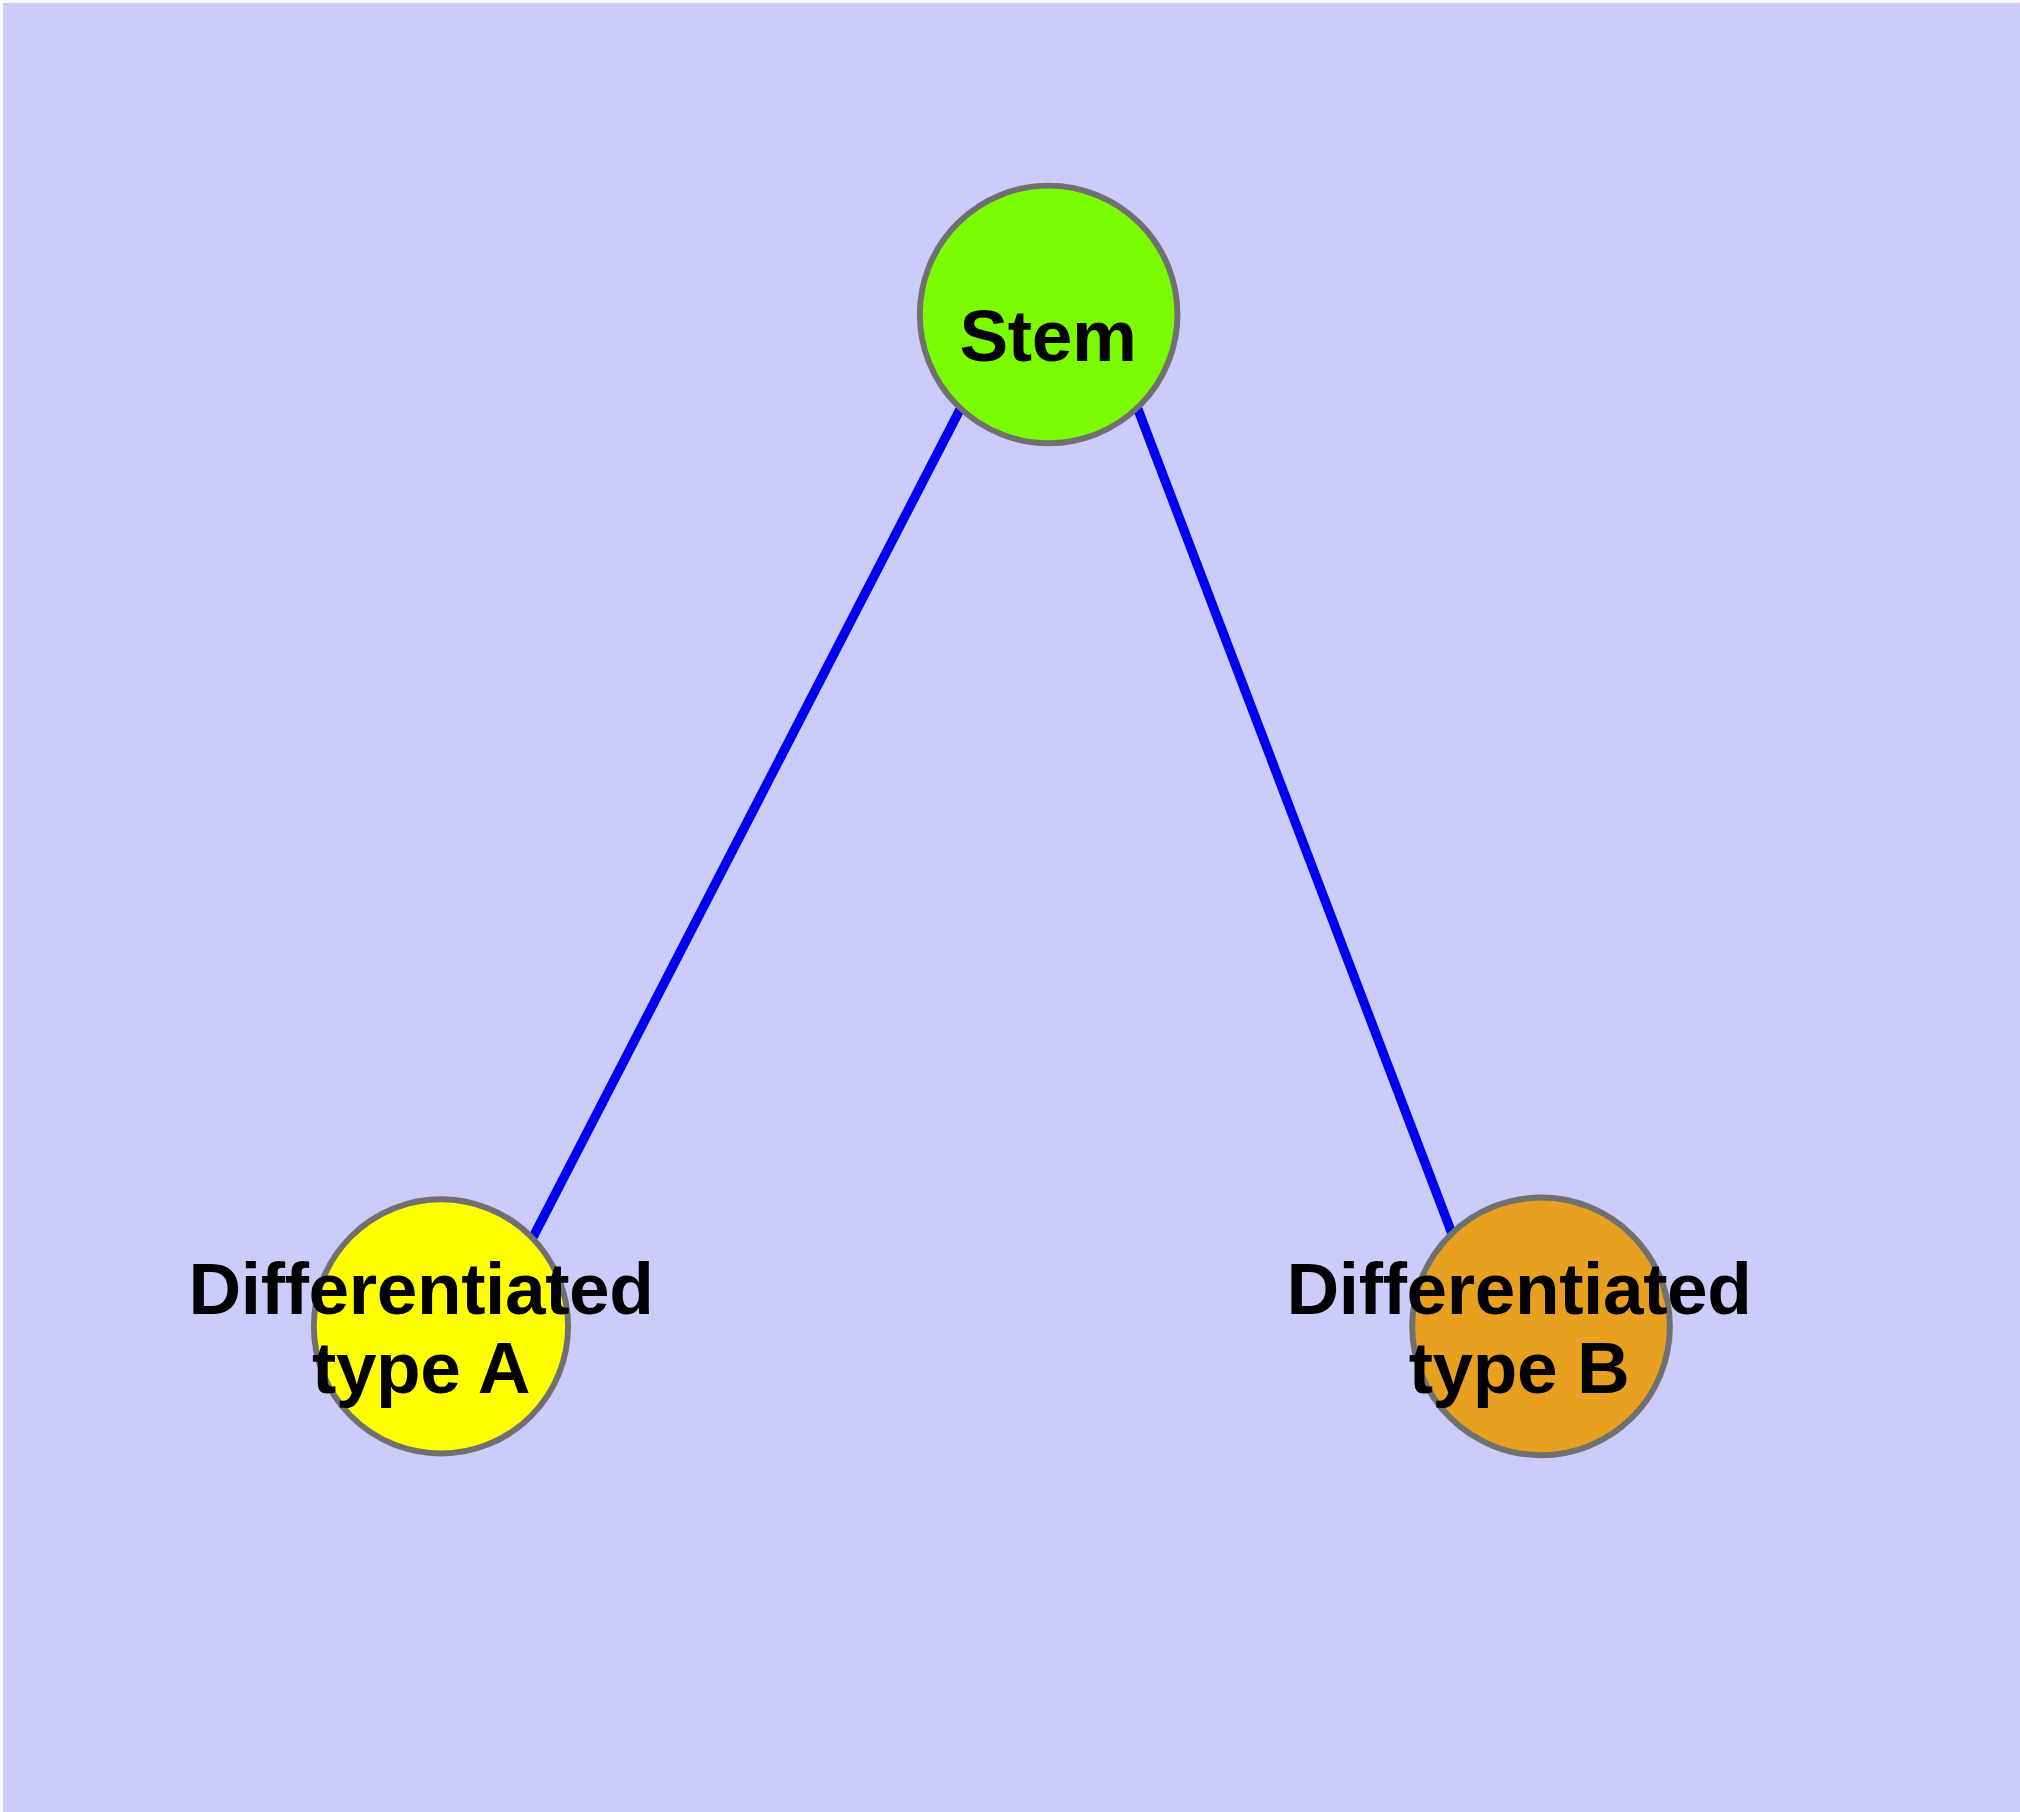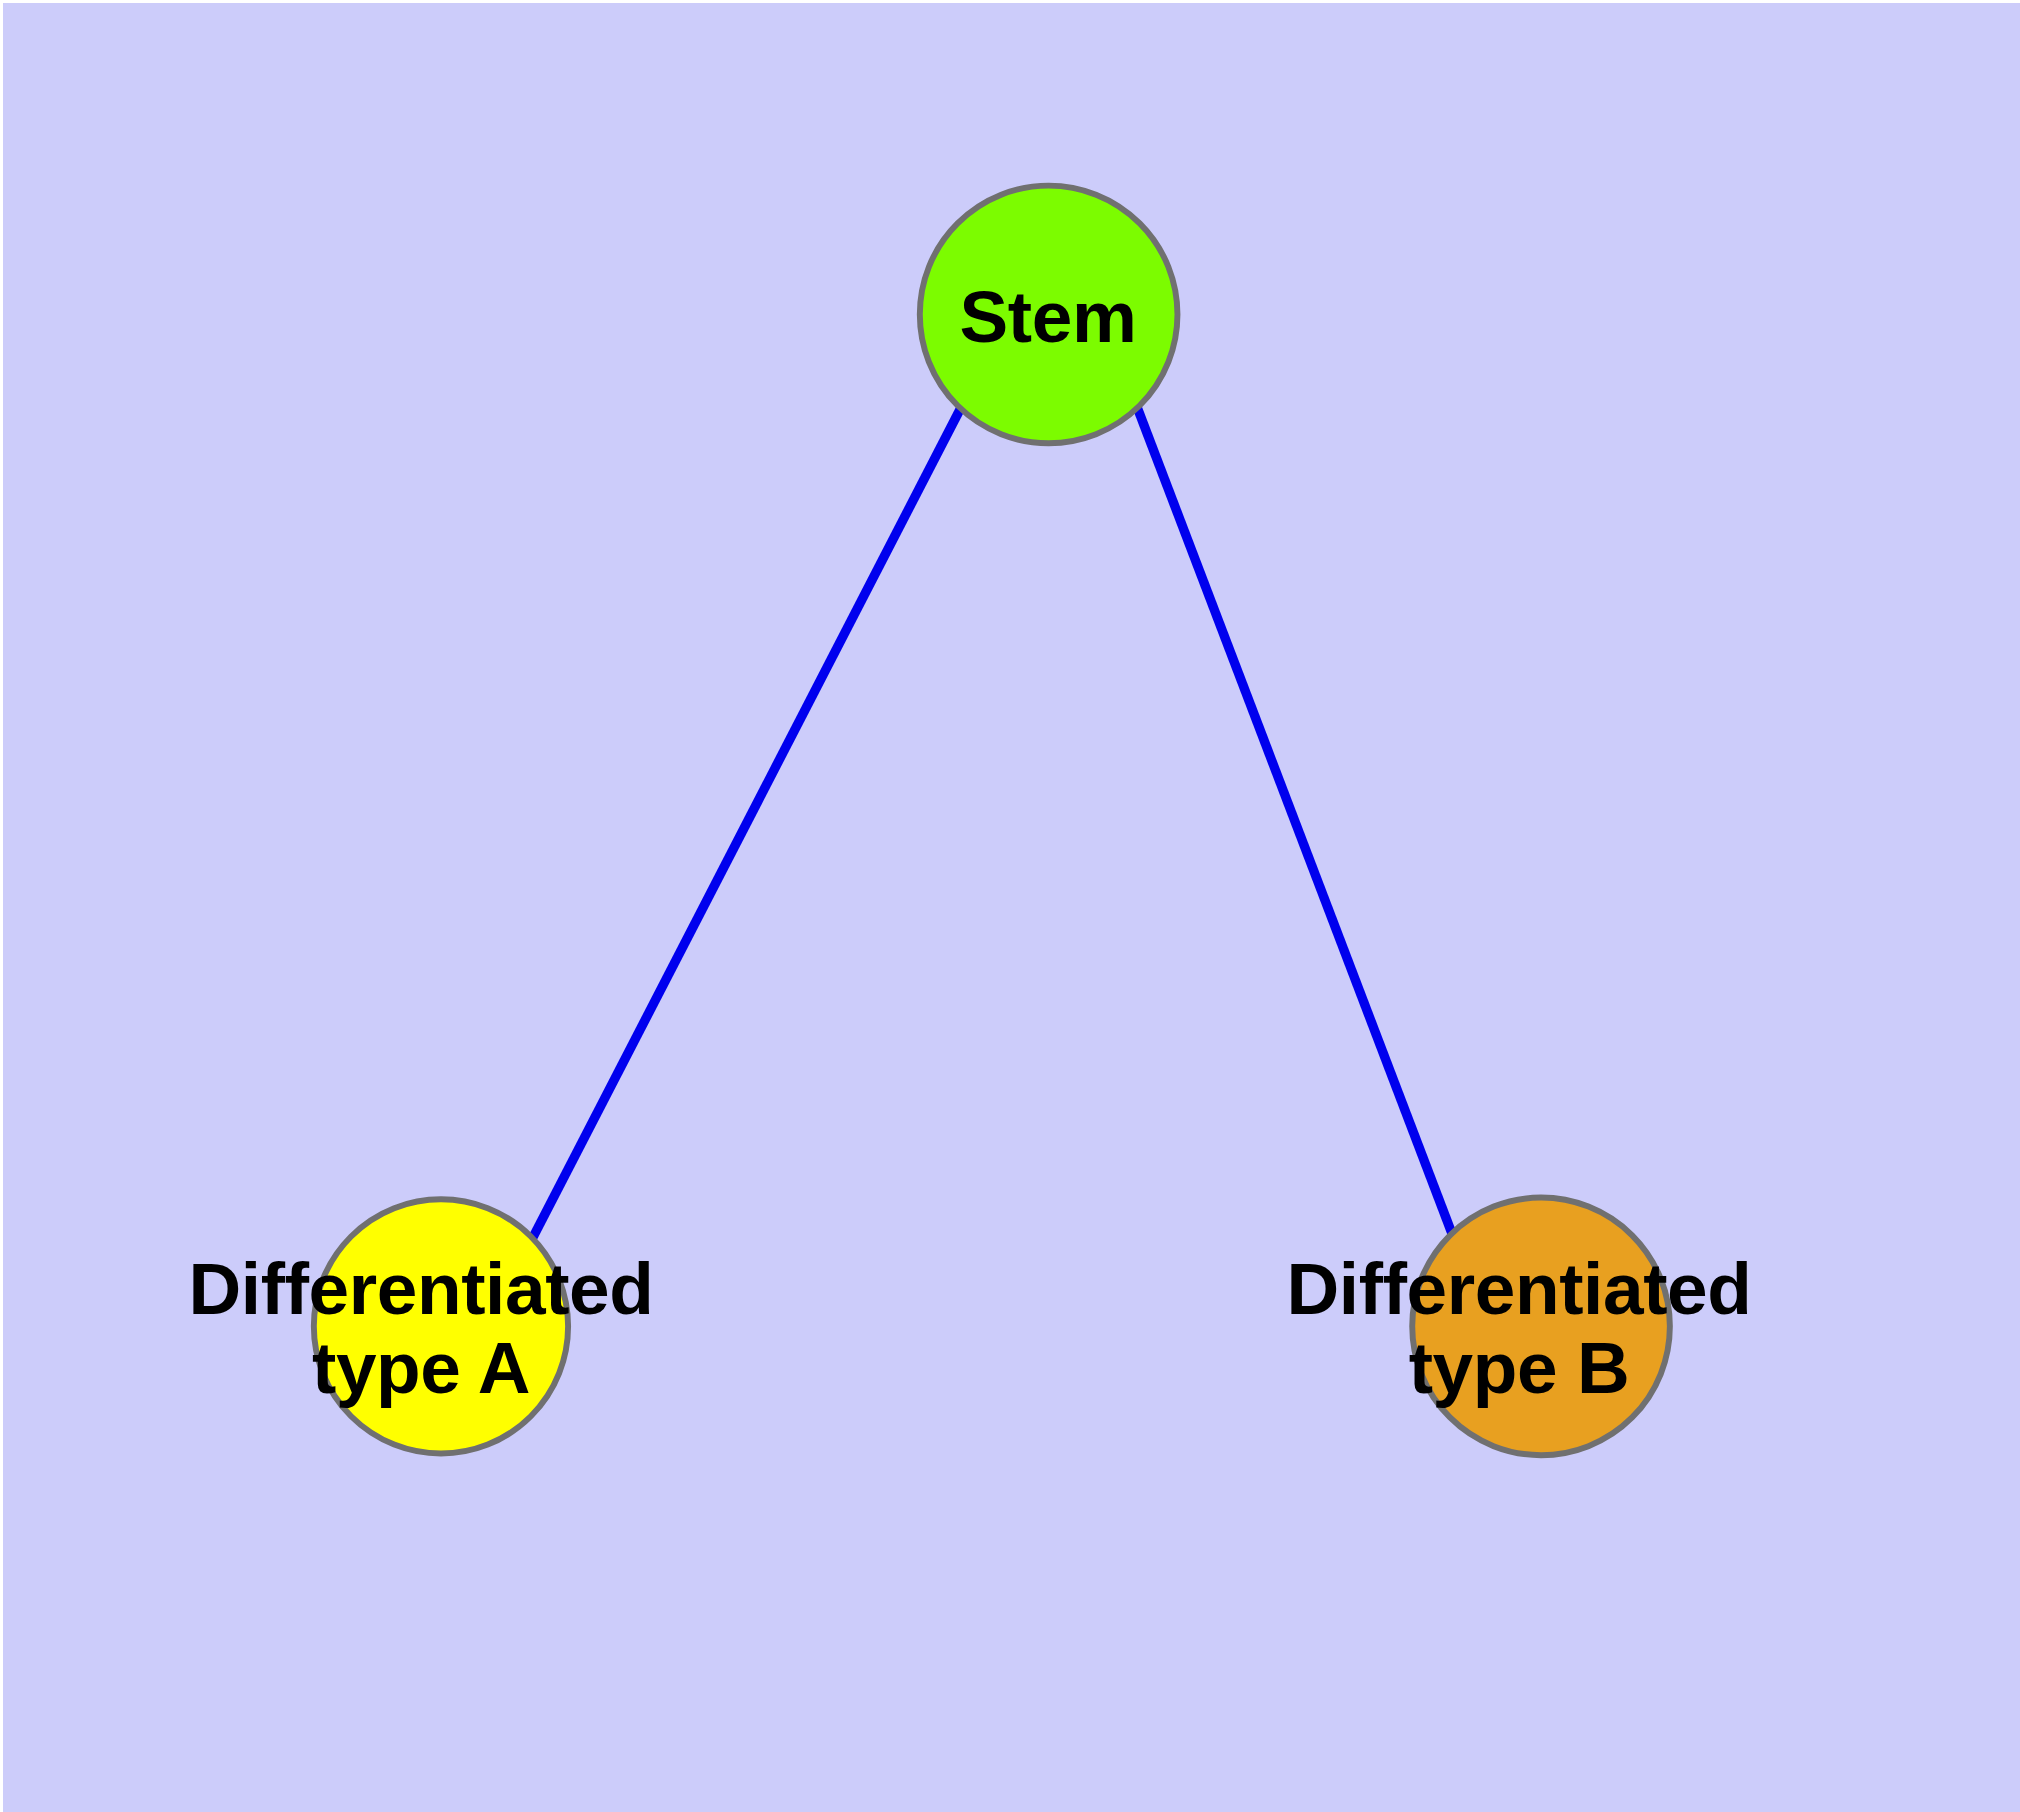--- a/index.html
+++ b/index.html
@@ -44,21 +44,21 @@
     text-align: center;
     font-weight: bold;
     font-size: 73px;
     line-height: 1.08;
     color: #000000;
     white-space: pre-line;
     transform: translate(-50%, -50%);
     pointer-events: none;
     letter-spacing: -0.4px;
   }
-  #label-stem  { left: 1048px; top: 317px; }
+  #label-stem  { left: 1048px; top: 336px; }
   #label-a     { left: 421px;  top: 1329px; }
   #label-b     { left: 1519px; top: 1329px; }
 </style>
 </head>
 <body>
 
 <div id="canvas" style="background: rgb(255, 255, 255);">
 
   <div id="plot-bg" style="background: rgb(204, 204, 250);"></div>
 

